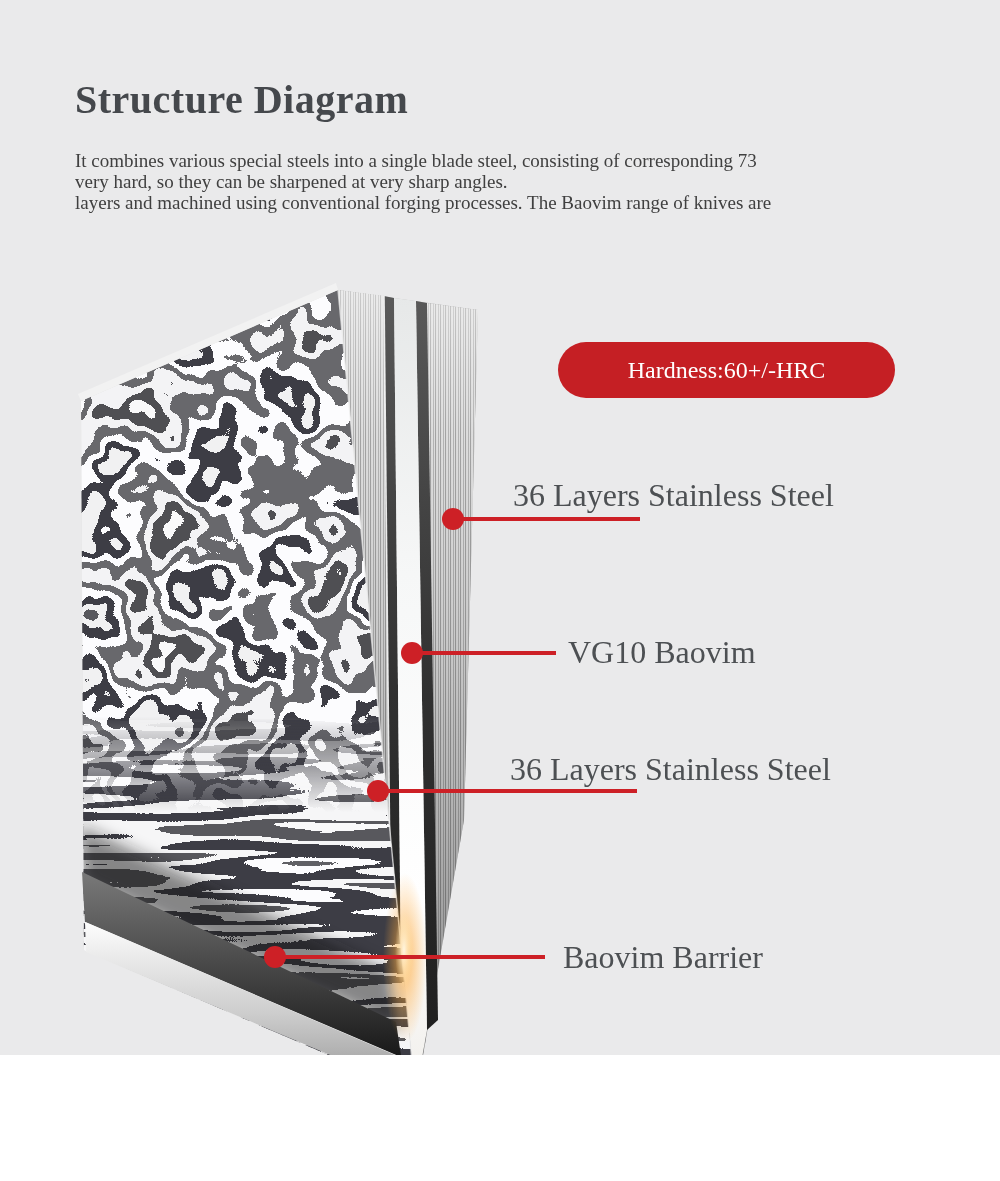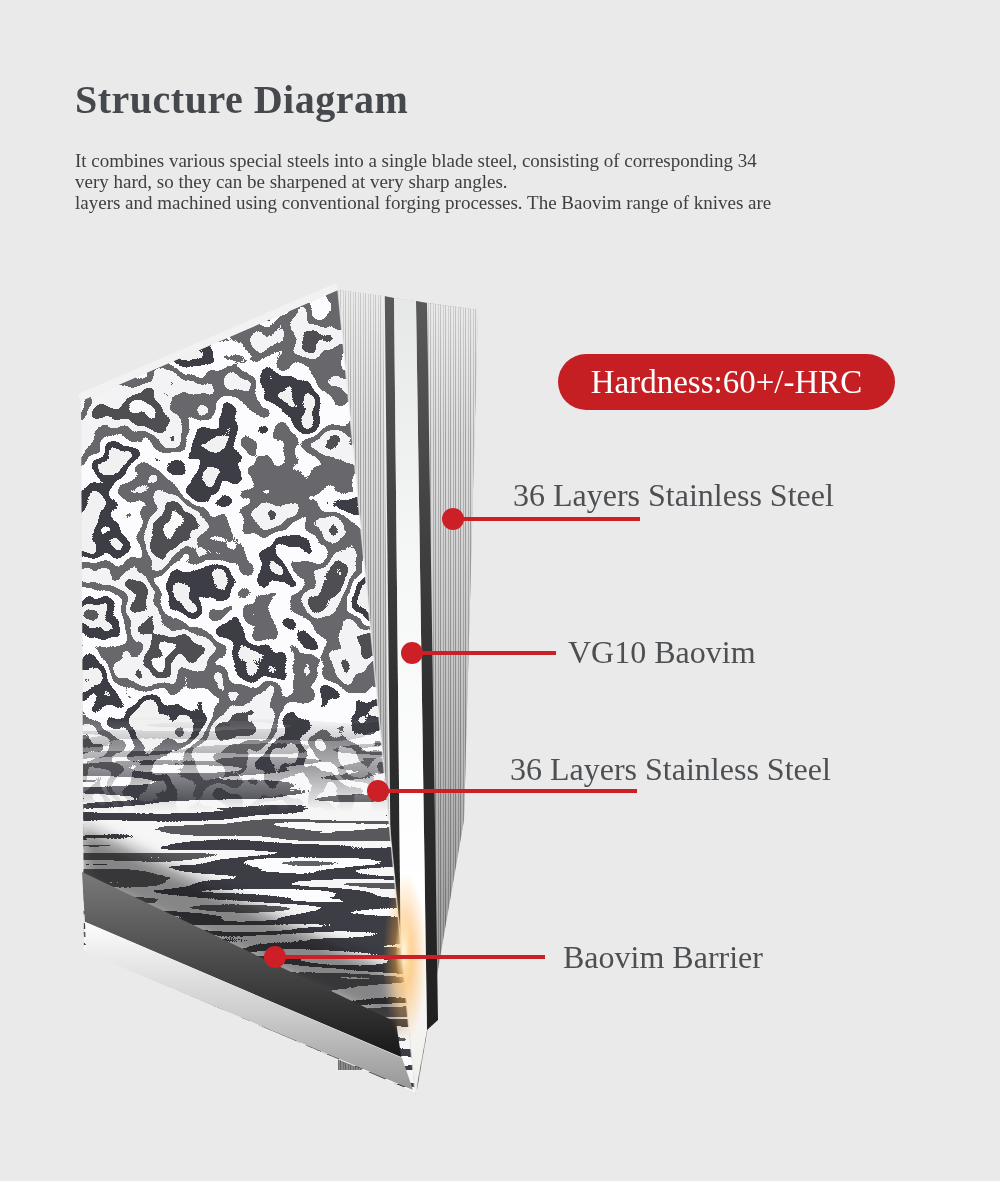--- a/index.html
+++ b/index.html
@@ -1,34 +1,34 @@
 <!DOCTYPE html>
 <html style="--background: #eaeaeb; --accent: #cd2026; --badge_bg: #c51f24; --badge_text: #ffffff; --title_text: #45484c; --body_text: #404040; --label_text: #4d5053;"><head>
 <meta charset="utf-8">
 <style>
   html,body{margin:0;padding:0;background:#fff;}
   .canvas{
-    position:relative;width:1000px;height:1181px;overflow:hidden;
+    position:relative;width:1000px;height:1055px;overflow:hidden;
     background:var(--background,#eaeaeb);
     font-family:"Liberation Serif","DejaVu Serif",serif;
   }
   .blade-svg{position:absolute;left:0;top:0;}
   
   .hdr{position:absolute;left:75px;top:76px;width:870px;}
   .title{
     margin:0;font-size:40px;font-weight:bold;letter-spacing:.5px;
     color:var(--title_text,#45484c);
   }
   .intro{margin-top:27px;font-size:19px;line-height:21px;color:var(--body_text,#404040);}
   .intro div{white-space:nowrap;}
   
   .badge{
-    position:absolute;left:558px;top:354px;width:337px;height:56px;
+    position:absolute;left:558px;top:342px;width:337px;height:56px;
     border-radius:28px;background:var(--badge_bg,#c51f24);
-    color:var(--badge_text,#fff);font-size:33px;
+    color:var(--badge_text,#fff);font-size:24px;
     display:flex;align-items:center;justify-content:center;
   }
   
   .dot{position:absolute;width:22px;height:22px;border-radius:50%;background:var(--accent,#cd2026);}
   .cline{position:absolute;height:4px;background:var(--accent,#cd2026);}
   .lbl{position:absolute;font-size:32px;line-height:1;white-space:nowrap;color:var(--label_text,#4d5053);}
   .c1 .dot{left:442px;top:508px;}  .c1 .cline{left:453px;top:517px;width:187px;}  .c1 .lbl{left:513px;top:479px;}
   .c2 .dot{left:401px;top:642px;}  .c2 .cline{left:412px;top:651px;width:144px;}  .c2 .lbl{left:568px;top:636px;}
   .c3 .dot{left:367px;top:780px;}  .c3 .cline{left:378px;top:789px;width:259px;}  .c3 .lbl{left:510px;top:753px;}
   .c4 .dot{left:264px;top:946px;}  .c4 .cline{left:275px;top:955px;width:270px;}  .c4 .lbl{left:563px;top:941px;}
@@ -154,21 +154,21 @@
       <line x1="338" y1="290" x2="415" y2="1092" stroke="#eeeeee" stroke-width="1.5" opacity="0.7"></line>
 
       <ellipse cx="405" cy="958" rx="22" ry="85" fill="url(#gGlowO)"></ellipse>
       <ellipse cx="404" cy="950" rx="9" ry="38" fill="url(#gGlowI)"></ellipse>
     </g>
   </svg>
 
   <div class="hdr">
     <h1 class="title">Structure Diagram</h1>
     <div class="intro">
-      <div>It combines various special steels into a single blade steel, consisting  of corresponding 34</div>
+      <div>It combines various special steels into a single blade steel, consisting  of corresponding 73</div>
       <div>very hard, so they can be sharpened at very sharp angles.</div>
       <div>layers and machined using conventional forging processes. The Baovim range of knives are</div>
     </div>
   </div>
 
   <div class="badge">Hardness:60+/-HRC</div>
 
   <div class="callout c1">
     <span class="dot"></span>
     <span class="cline"></span>

